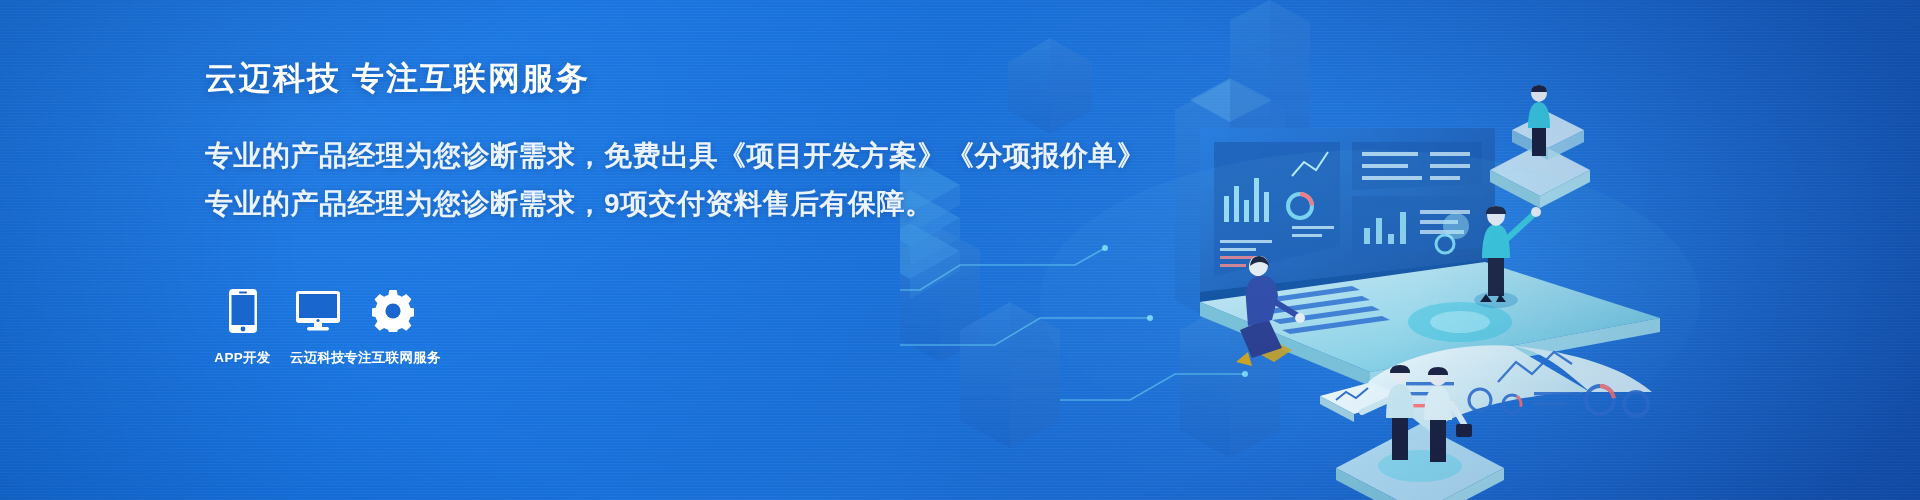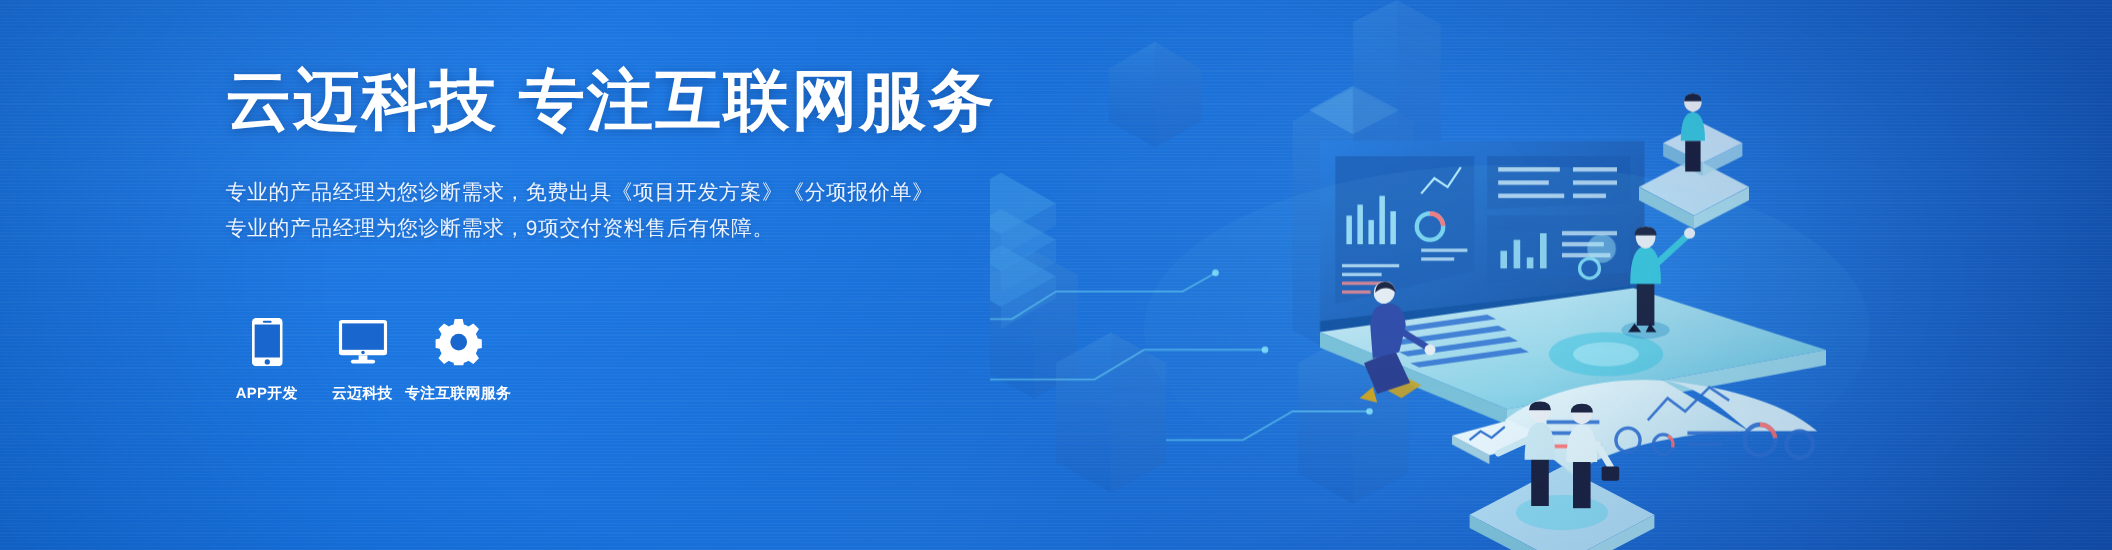--- a/index.html
+++ b/index.html
@@ -23,32 +23,32 @@
   }
   .vignette{
     position:absolute;inset:0;
     background:radial-gradient(ellipse 1250px 620px at 860px 250px, rgba(255,255,255,0) 45%, rgba(8,52,120,.30) 100%);
     pointer-events:none;
   }
 
   
   .copy{position:absolute;left:205px;top:62px;width:720px;}
   .headline{
-    font-size:60px;font-weight:bold;color:#ffffff;letter-spacing:2px;
+    font-size:32px;font-weight:bold;color:#ffffff;letter-spacing:2px;
     line-height:1;margin:0 0 38px 0;white-space:nowrap;
     text-shadow:0 2px 10px rgba(6,40,100,.35);
   }
   .sub{
-    font-size:19px;color:#eaf3ff;line-height:1.72;margin:0;letter-spacing:.5px;
-    white-space:nowrap;font-weight:400;
+    font-size:28px;color:#eaf3ff;line-height:1.72;margin:0;letter-spacing:.5px;
+    white-space:nowrap;font-weight:700;
     text-shadow:0 1px 6px rgba(6,40,100,.30);
   }
 
   
-  .services{position:absolute;left:205px;top:288px;display:flex;align-items:flex-end;gap:12px;}
+  .services{position:absolute;left:205px;top:288px;display:flex;align-items:flex-end;gap:0;}
   .svc{width:75px;display:flex;flex-direction:column;align-items:center;}
   .svc .glyph{height:46px;display:flex;align-items:center;justify-content:center;}
   .svc .glyph svg{display:block;fill:#ffffff;}
   .svc .lbl{
     margin-top:15px;font-size:13.5px;color:#ffffff;white-space:nowrap;
     font-weight:bold;letter-spacing:.3px;
   }
 
   
   .illus{position:absolute;left:900px;top:0;width:1020px;height:500px;}

